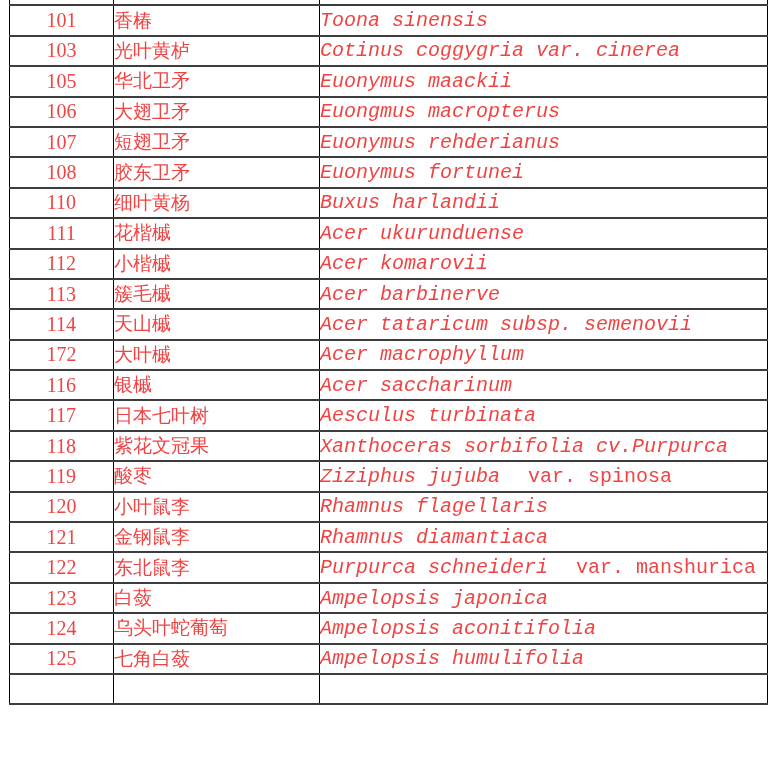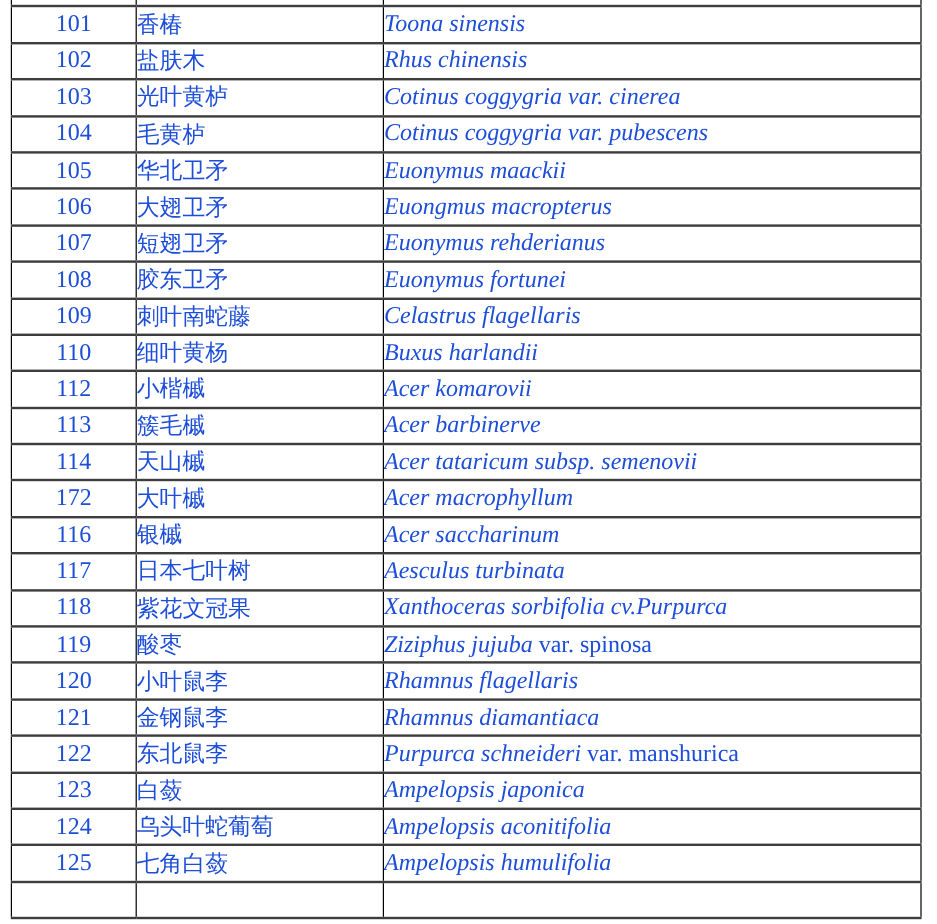--- a/index.html
+++ b/index.html
@@ -7,21 +7,21 @@
     padding: 0;
     background: #ffffff;
   }
   .page {
     position: relative;
     width: 781px;
     height: 770px;
     overflow: hidden;
     background: #ffffff;
     font-family: "Liberation Serif", serif;
-    color: #1d4ed8;
+    color: #ef4444;
   }
   .table-clip {
     position: absolute;
     inset: 0;
     overflow: hidden;
   }
   table.plant-table {
     border-collapse: collapse;
     table-layout: fixed;
     position: absolute;
@@ -44,26 +44,26 @@
     text-align: center;
     font-family: "Liberation Serif", serif;
     font-size: 20px;
   }
   td.cn {
     font-family: Liberation Sans, sans-serif;
     font-size: 19px;
     padding-left: 2px;
   }
   td.latin {
-    font-family: Liberation Serif, serif;
+    font-family: Liberation Mono, monospace;
     font-size: 20px;
     padding-left: 3px;
   }
   td.latin .it { font-style: italic; }
-  td.latin .rm { font-style: normal; }
+  td.latin .rm { font-style: normal; margin-left: 16px; }
 </style>
 </head>
 <body>
 
 <div class="page">
   <div class="table-clip">
     <table class="plant-table">
       <colgroup>
         <col style="width:104px">
         <col style="width:206px">
@@ -75,33 +75,23 @@
           <td class="cn"></td>
           <td class="latin"></td>
         </tr>
 
         <tr>
             <td class="num">101</td>
             <td class="cn">香椿</td>
             <td class="latin"><span class="it">Toona sinensis</span><span class="rm"></span></td>
           </tr>
           <tr>
-            <td class="num">102</td>
-            <td class="cn">盐肤木</td>
-            <td class="latin"><span class="it">Rhus chinensis</span><span class="rm"></span></td>
-          </tr>
-          <tr>
             <td class="num">103</td>
             <td class="cn">光叶黄栌</td>
             <td class="latin"><span class="it">Cotinus coggygria var. cinerea</span><span class="rm"></span></td>
-          </tr>
-          <tr>
-            <td class="num">104</td>
-            <td class="cn">毛黄栌</td>
-            <td class="latin"><span class="it">Cotinus coggygria var. pubescens</span><span class="rm"></span></td>
           </tr>
           <tr>
             <td class="num">105</td>
             <td class="cn">华北卫矛</td>
             <td class="latin"><span class="it">Euonymus maackii</span><span class="rm"></span></td>
           </tr>
           <tr>
             <td class="num">106</td>
             <td class="cn">大翅卫矛</td>
             <td class="latin"><span class="it">Euongmus macropterus</span><span class="rm"></span></td>
@@ -110,28 +100,28 @@
             <td class="num">107</td>
             <td class="cn">短翅卫矛</td>
             <td class="latin"><span class="it">Euonymus rehderianus</span><span class="rm"></span></td>
           </tr>
           <tr>
             <td class="num">108</td>
             <td class="cn">胶东卫矛</td>
             <td class="latin"><span class="it">Euonymus fortunei</span><span class="rm"></span></td>
           </tr>
           <tr>
-            <td class="num">109</td>
-            <td class="cn">刺叶南蛇藤</td>
-            <td class="latin"><span class="it">Celastrus flagellaris</span><span class="rm"></span></td>
-          </tr>
-          <tr>
             <td class="num">110</td>
             <td class="cn">细叶黄杨</td>
             <td class="latin"><span class="it">Buxus harlandii</span><span class="rm"></span></td>
+          </tr>
+          <tr>
+            <td class="num">111</td>
+            <td class="cn">花楷槭</td>
+            <td class="latin"><span class="it">Acer ukurunduense</span><span class="rm"></span></td>
           </tr>
           <tr>
             <td class="num">112</td>
             <td class="cn">小楷槭</td>
             <td class="latin"><span class="it">Acer komarovii</span><span class="rm"></span></td>
           </tr>
           <tr>
             <td class="num">113</td>
             <td class="cn">簇毛槭</td>
             <td class="latin"><span class="it">Acer barbinerve</span><span class="rm"></span></td>

